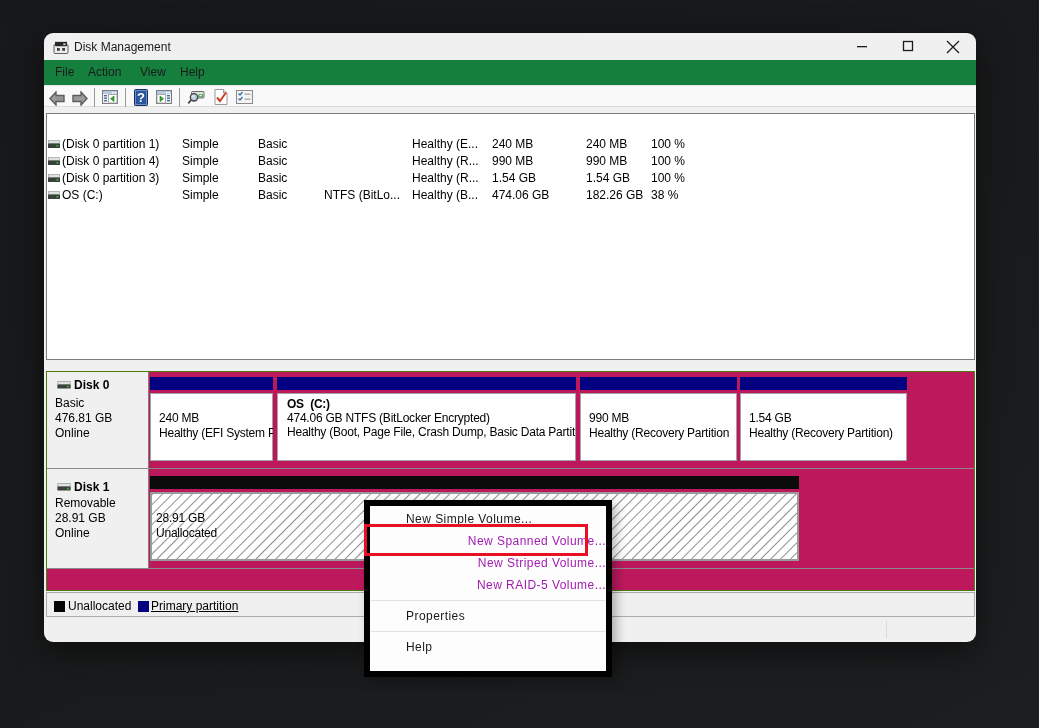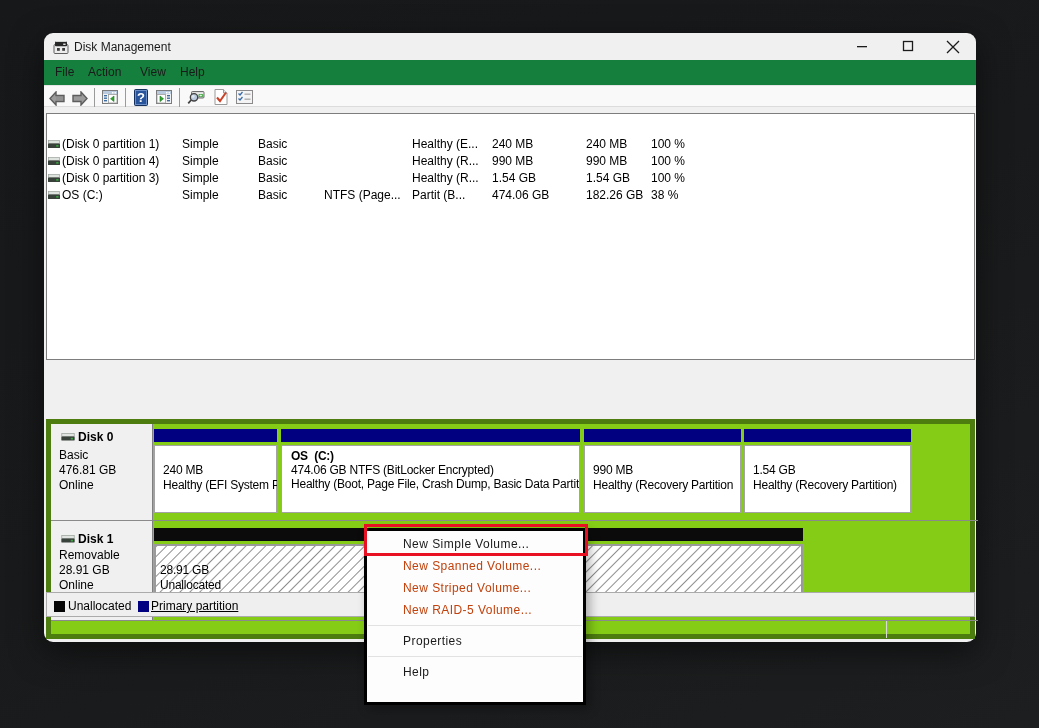--- a/index.html
+++ b/index.html
@@ -35,37 +35,37 @@
   .hdrcell { position:absolute; top:0; height:19px; border-right:1px solid #ababab;
     font-size:12px; color:#1a1a1a; line-height:19px; padding-left:6px;
     white-space:nowrap; overflow:hidden; }
   #hdr { position:absolute; left:0; top:0; width:100%; height:20px; background:#f1f1f1;
     border-bottom:1px solid #9a9a9a;}
   .lrow { position:absolute; left:0; width:100%; height:17px; font-size:12px; }
   .lcell { position:absolute; top:0; line-height:17px; white-space:nowrap; }
   .vico { position:absolute; left:1px; top:4px; }
   
   #gpane { position:absolute; left:2px; top:338px; width:929px; height:220px;
-    background:#84cc16; border:5px solid #4d7c0f;margin-top:48px; }
+    background:#be185d; border:1px solid #4d7c0f; }
   .dlabel { position:absolute; left:0; top:0; width:102px; height:100%;
     background:#f0f0f0; border-right:1px solid #808080; font-size:12px; }
   .cell { position:absolute; }
   .cellbar { position:absolute; left:0; top:0; width:100%; height:13px; }
   .cellbox { position:absolute; left:0; top:16px; width:100%; border:1px solid #a3a3a3;
     background:#fff; font-size:12px; letter-spacing:-0.22px; }
   
   #legend { position:absolute; left:2px; top:559px; width:929px; height:25px;
     background:#efefef; border:1px solid #ababab; }
   #statusbar { position:absolute; left:0px; top:584px; width:100%; height:25px; }
   
-  #ctx { position:absolute; left:364px; top:528px; width:222px; height:177px;
-    background:#fdfdfd; border:3px solid #000000; box-shadow:4px 4px 10px rgba(0,0,0,0.3);
+  #ctx { position:absolute; left:364px; top:500px; width:248px; height:177px;
+    background:#fdfdfd; border:6px solid #000000; box-shadow:4px 4px 10px rgba(0,0,0,0.3);
     z-index:50; }
   .ci { height:22px; line-height:22px; padding-left:36px; font-size:12px; color:#1a1a1a; letter-spacing:0.45px; }
-  .ci.dis { color:#c2410c; }
+  .ci.dis { color:#a21caf;text-align:right; }
   .csep { height:1px; background:#e2e2e2; margin:4px 1px; }
   #redbox { position:absolute; left:364px; top:524px; width:224px; height:32px;
     border:3px solid #e81123; z-index:60; }
 </style>
 </head>
 <body>
 <div id="win">
   <div id="titlebar">
     <svg id="title-ico" width="16" height="15" viewBox="0 0 16 15">
       <rect x="1" y="4.5" width="14" height="9" rx="1" fill="#ececec" stroke="#5f5f5f" stroke-width="1"></rect>
@@ -204,22 +204,22 @@
     </div>
     <div class="lrow" style="top:73px">
       <svg class="vico" width="12" height="9" viewBox="0 0 12 9">
           <rect x="0.5" y="0.5" width="11" height="3" fill="#dfe3df" stroke="#9aa29a" stroke-width="0.7"></rect>
           <rect x="0" y="3.5" width="12" height="4.5" rx="0.5" fill="#39413b"></rect>
           <rect x="8.2" y="5" width="2.3" height="1.7" fill="#37a03c"></rect>
         </svg>
       <div class="lcell" style="left:15px">OS (C:)</div>
       <div class="lcell" style="left:135px">Simple</div>
       <div class="lcell" style="left:211px">Basic</div>
-      <div class="lcell" style="left:277px">NTFS (Page...</div>
-      <div class="lcell" style="left:365px">Partit (B...</div>
+      <div class="lcell" style="left:277px">NTFS (BitLo...</div>
+      <div class="lcell" style="left:365px">Healthy (B...</div>
       <div class="lcell" style="left:445px">474.06 GB</div>
       <div class="lcell" style="left:539px">182.26 GB</div>
       <div class="lcell" style="left:604px">38 %</div>
     </div>
   </div>
   <div id="gpane">
 
     <div style="position:absolute;left:0;top:96px;width:927px;height:1px;background:#8a8a8a"></div>
     <div style="position:absolute;left:0;top:196px;width:927px;height:1px;background:#8a8a8a"></div>
 

